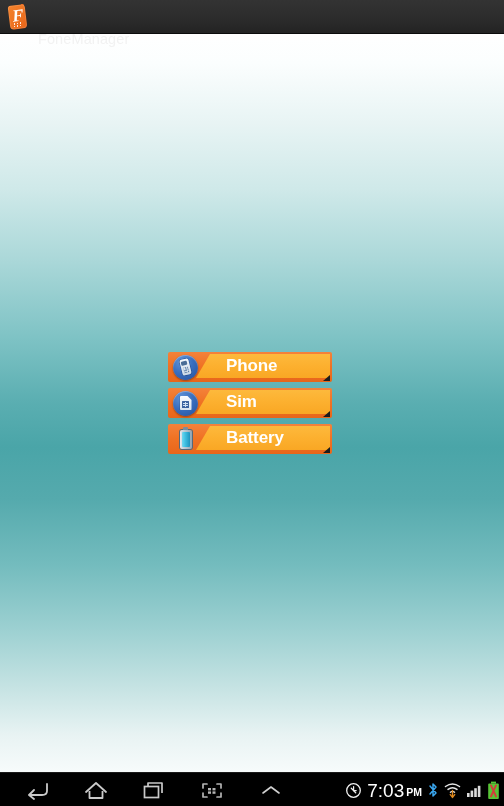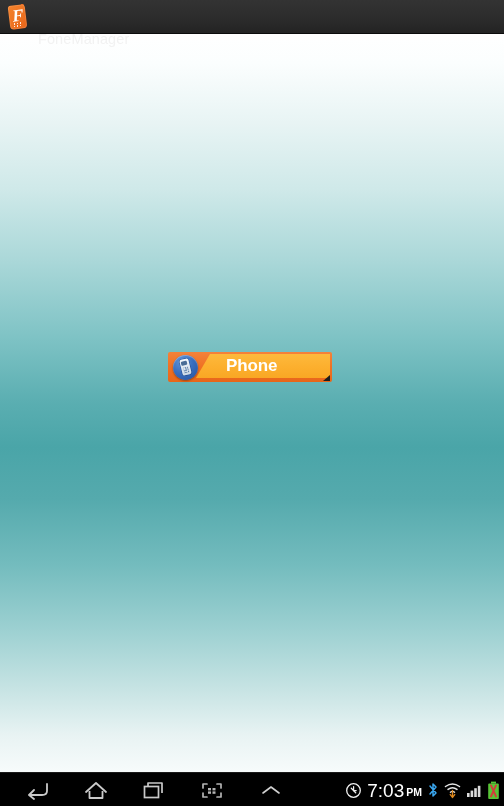--- a/index.html
+++ b/index.html
@@ -375,21 +375,41 @@
         <div class="panel"></div>
         <div class="icon-wrap">
           <div class="circle-icon">
             <div class="glyph-phone"></div>
           </div>
         </div>
         <div class="label">Phone</div>
         <div class="fold"></div>
       </div>
 
-
+      <div class="menu-btn">
+        <div class="panel"></div>
+        <div class="icon-wrap">
+          <div class="circle-icon">
+            <div class="glyph-sim"></div>
+          </div>
+        </div>
+        <div class="label">Sim</div>
+        <div class="fold"></div>
+      </div>
+
+      <div class="menu-btn">
+        <div class="panel"></div>
+        <div class="icon-wrap">
+          <div class="glyph-battery-wrap">
+            <div class="glyph-battery"></div>
+          </div>
+        </div>
+        <div class="label">Battery</div>
+        <div class="fold"></div>
+      </div>
 
     </div>
   </div>
 
   <div id="navbar">
 
     <div class="nav-btn" id="nav-back">
       <svg width="26" height="20" viewBox="0 0 26 20">
         <path d="M22 4 L22 11 Q22 15 17 15 L5 15" fill="none" stroke="#c9c9c9" stroke-width="1.8" stroke-linecap="round"></path>
         <path d="M9 10 L4 15 L9 19" fill="none" stroke="#c9c9c9" stroke-width="1.8" stroke-linecap="round" stroke-linejoin="round"></path>

